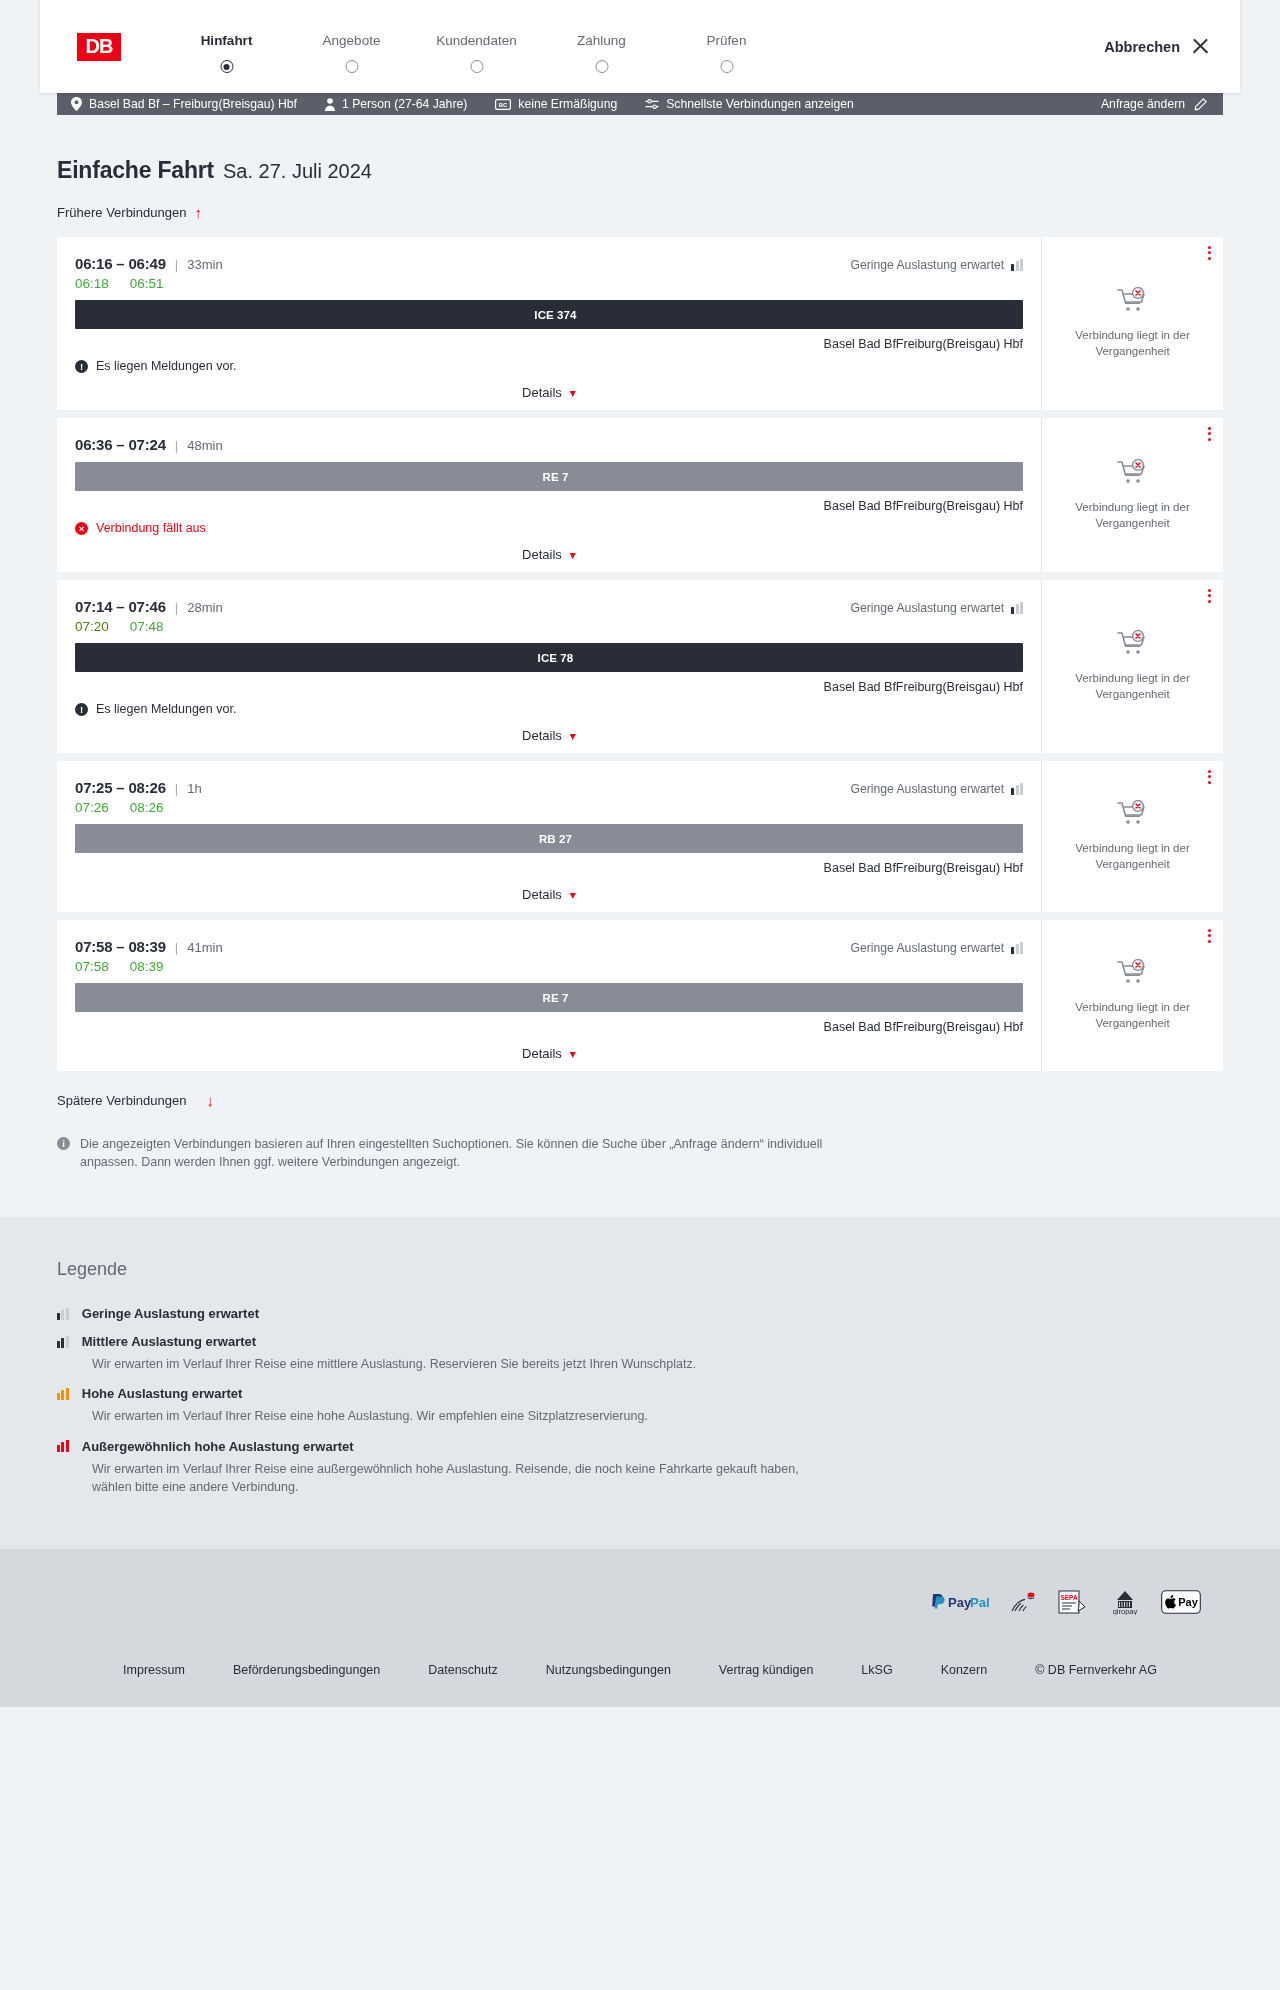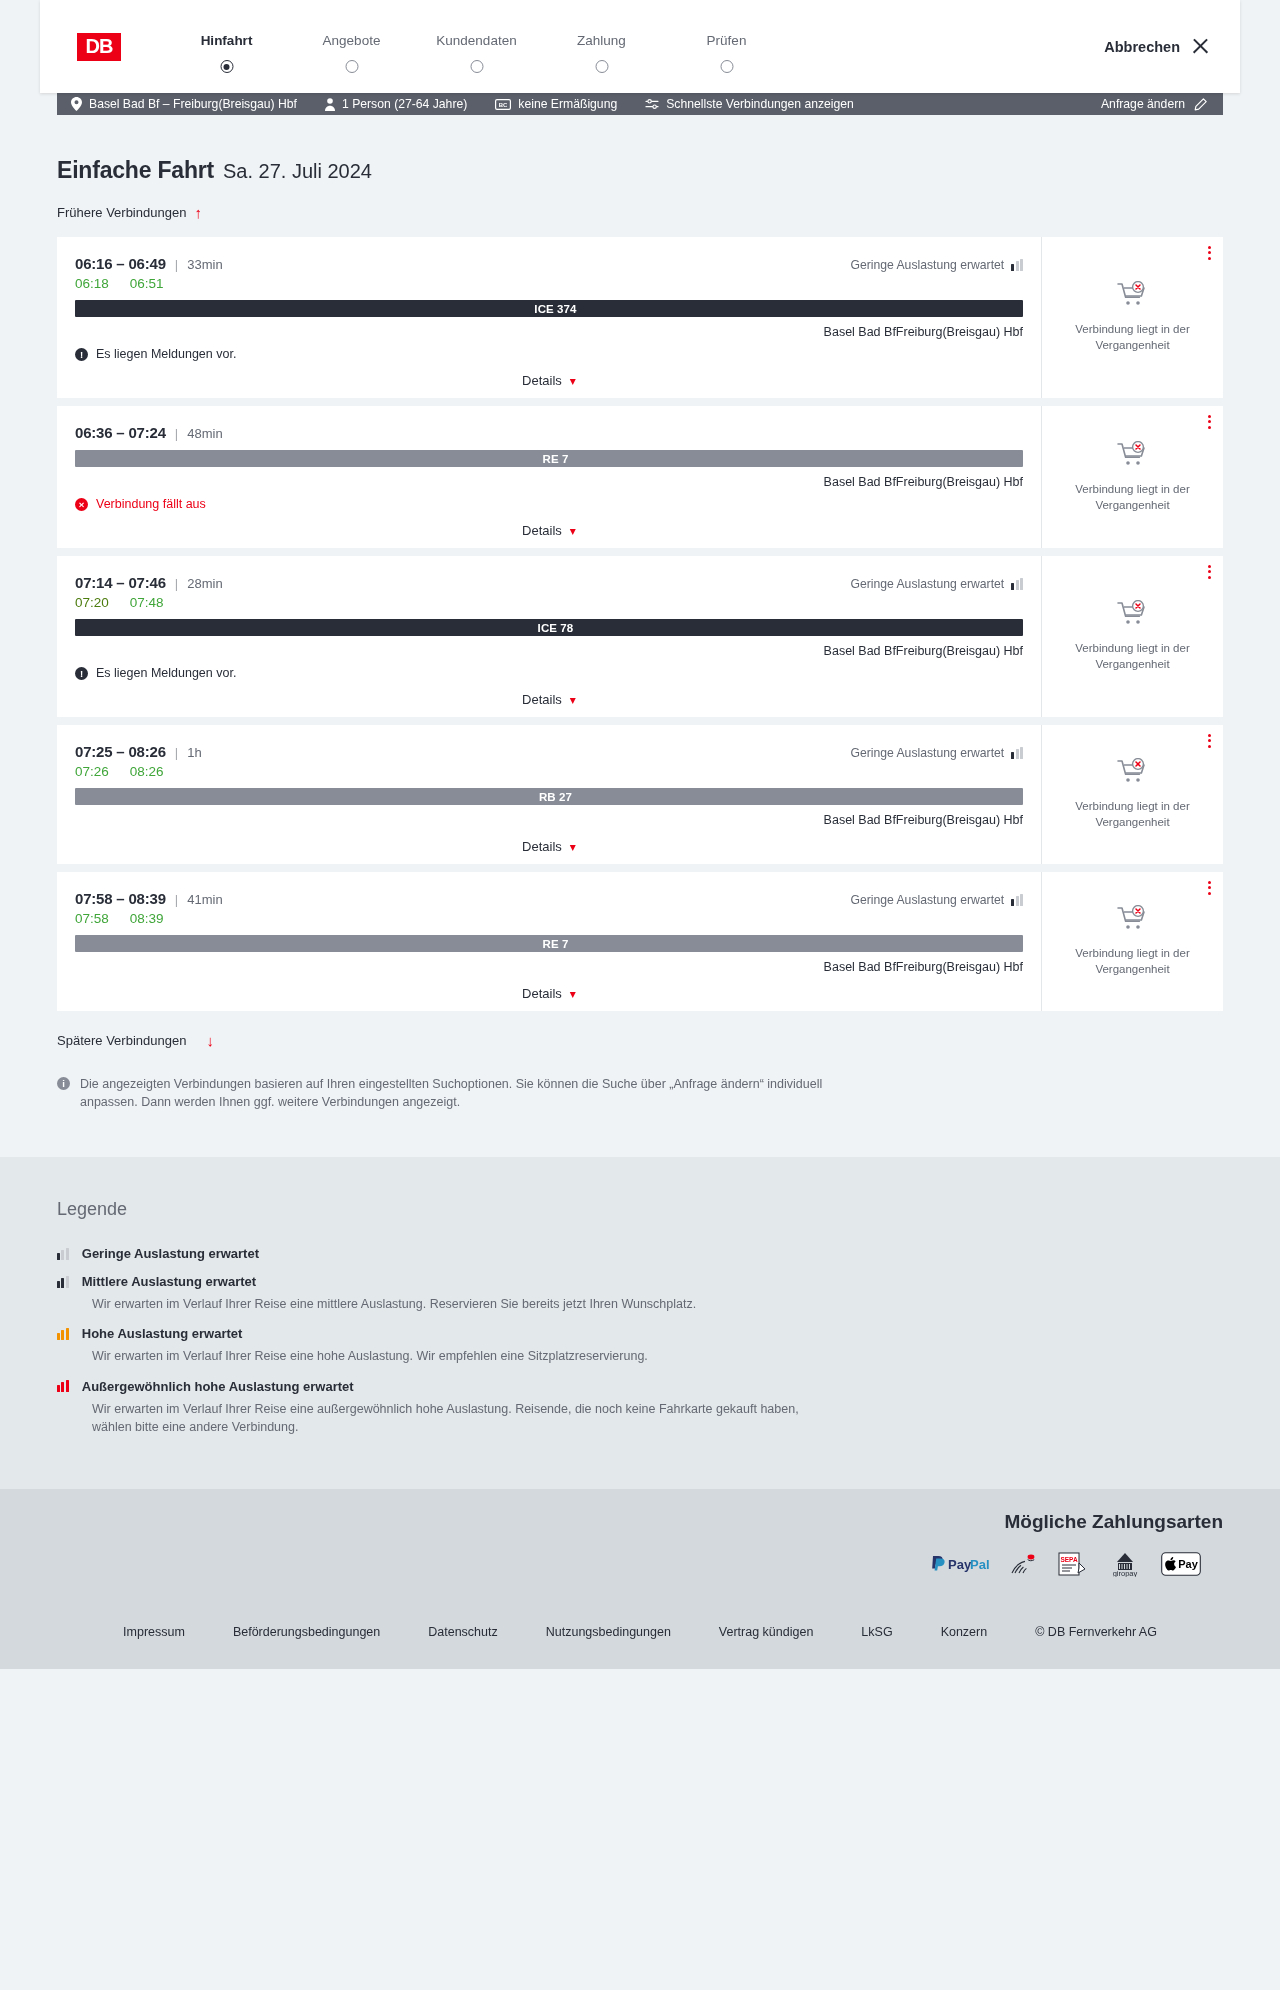--- a/index.html
+++ b/index.html
@@ -171,21 +171,21 @@
   .bars.mid span:nth-child(1),.bars.mid span:nth-child(2){ background:#282d37; }
   .bars.high span { background:#f39200; }
   .bars.vhigh span { background:#ec0016; }
 
   .real-times { margin-top: 4px; display: flex; gap: 21px; font-size: 13.5px; }
   .t-ok { color: #40a63a; }
   .t-late { color: #4d7c0f; }
 
   .train-bar {
     margin-top: 9px;
-    height: 17px;
+    height: 29px;
     display: flex; align-items: center; justify-content: center;
     color: #fff; font-size: 11.5px; font-weight: 700;
     border-radius: 1px;
     letter-spacing: .1px;
     padding-left: 13px;
   }
   .train-bar.ice { background: #282d37; }
   .train-bar.regional { background: #878c96; }
 
   .stations {
@@ -652,21 +652,20 @@
               <span></span>
             </span>
             <span class="legend-label">Außergewöhnlich hohe Auslastung erwartet</span>
           </div>
           <div class="legend-desc">Wir erwarten im Verlauf Ihrer Reise eine außergewöhnlich hohe Auslastung. Reisende, die noch keine Fahrkarte gekauft haben, wählen bitte eine andere Verbindung.</div>
         </div>
       </div>
   </div>
 
   <div class="pay-wrap">
-    <div class="pay-title">Mögliche Zahlungsarten</div>
     <div class="pay-icons">
       <span class="pay-box">
         <svg width="62" height="20" viewBox="0 0 62 20">
           <path d="M4 2h5.4c3 0 4.6 1.5 4.2 4.1-.4 2.8-2.5 4.3-5.4 4.3H6.6L6 14.6H3.2z" fill="#27346a"></path>
           <path d="M7.2 4.4h4.6c2.7 0 4.2 1.4 3.8 3.8-.4 2.6-2.3 4-5 4H8.9l-.7 4.4H5.6z" fill="#2790c3"></path>
           <text x="19" y="15" font-size="13" font-weight="700" fill="#27346a" font-family="Liberation Sans, sans-serif">Pay</text>
           <text x="41" y="15" font-size="13" font-weight="700" fill="#2790c3" font-family="Liberation Sans, sans-serif">Pal</text>
         </svg>
       </span>
       <span class="pay-box">

